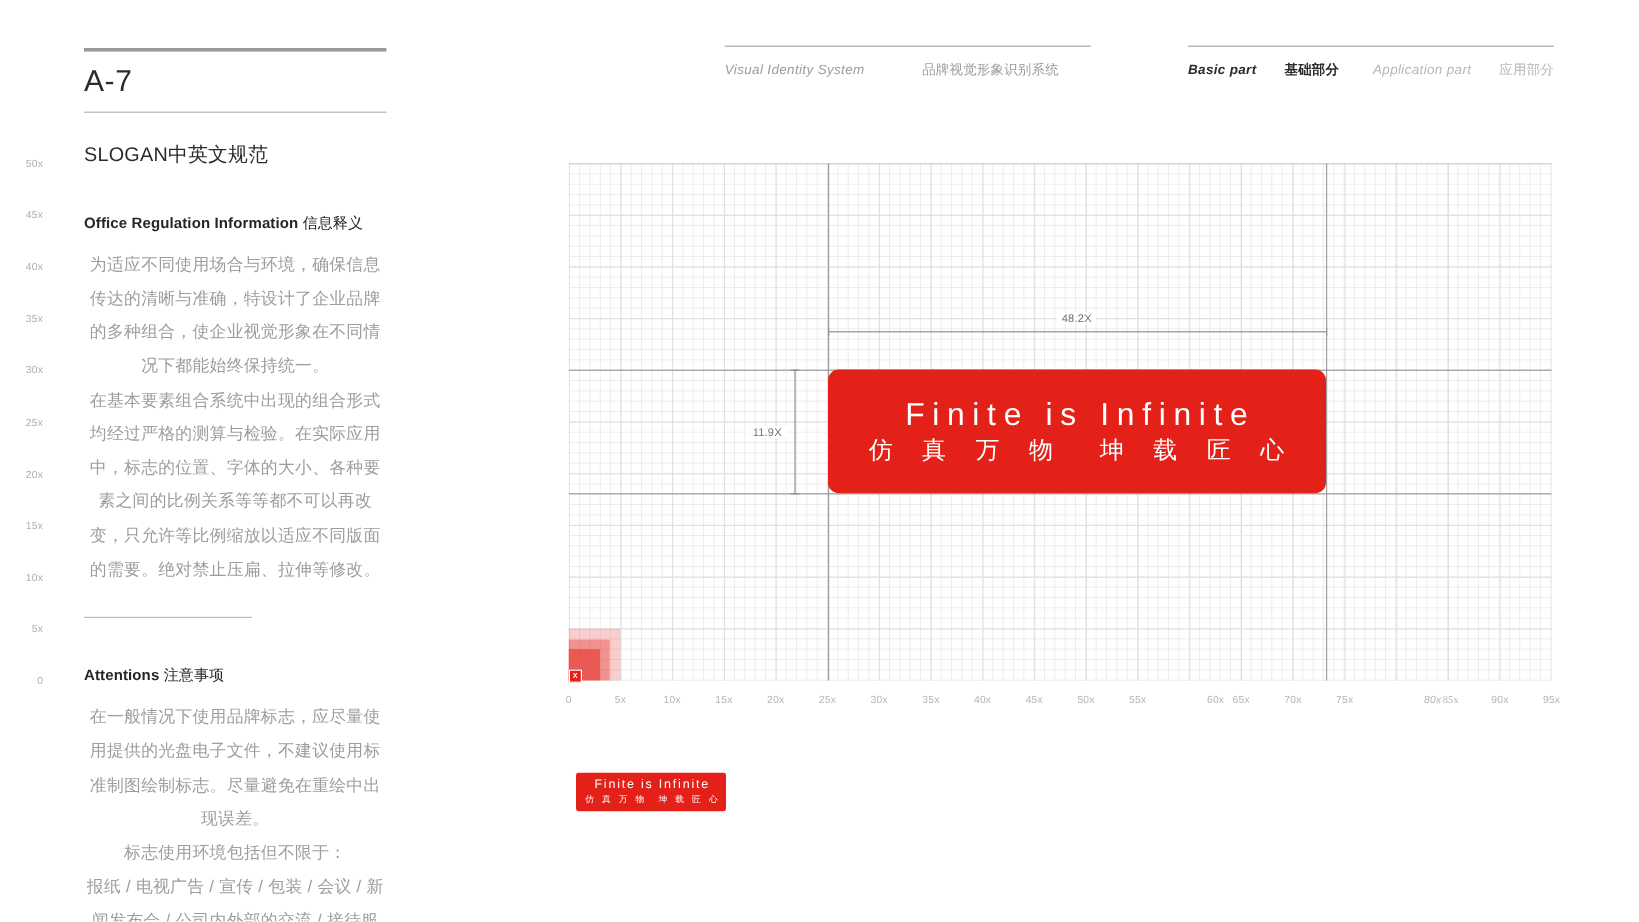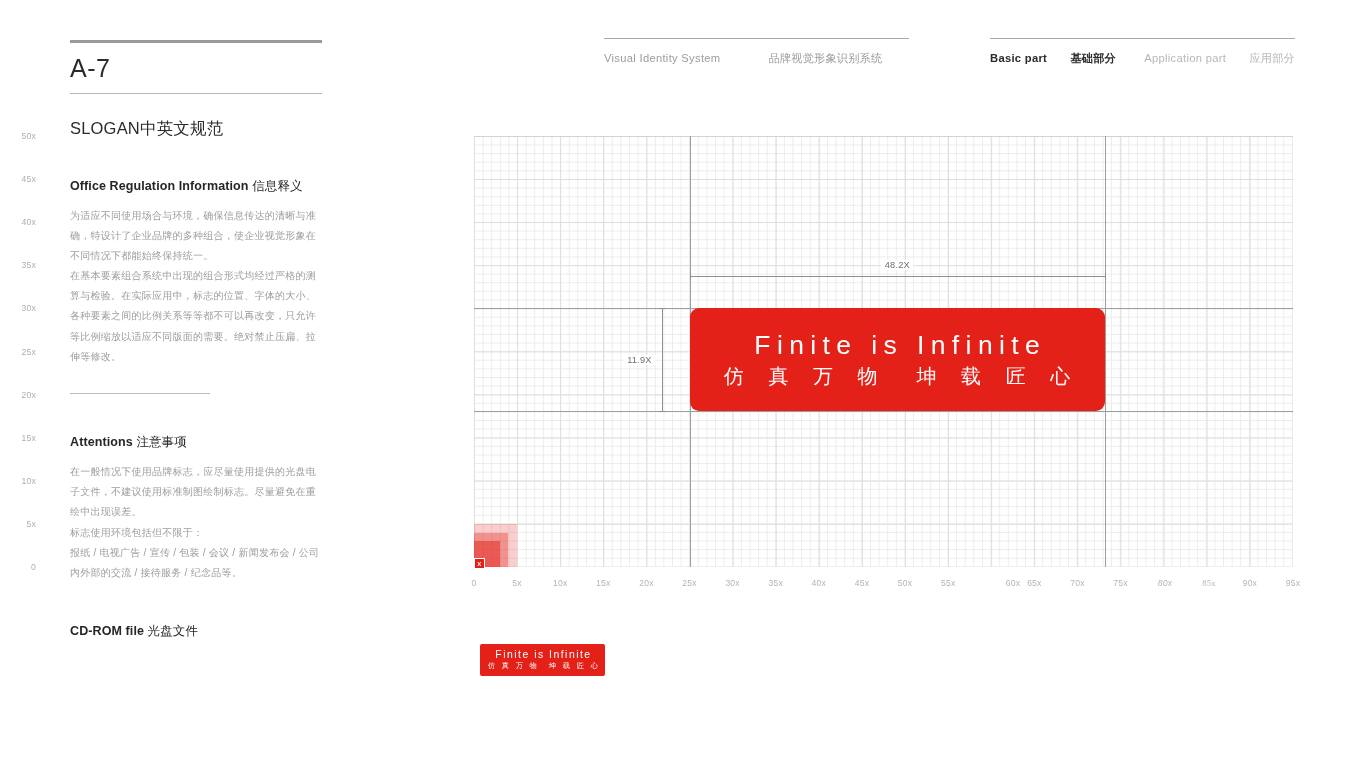--- a/index.html
+++ b/index.html
@@ -25,31 +25,31 @@
     font-size:16.5px;color:#2b2b2b;margin-top:24px;letter-spacing:.2px;font-weight:400;
   }
 
   .section{margin-top:38px;}
   .section.s2{margin-top:40px;}
   .section-head{
     font-size:12.5px;color:#262626;font-weight:700;letter-spacing:.1px;margin-bottom:11px;
   }
   .section-head .cn{font-weight:500;}
   .body-text{
-    font-size:10px;color:#9d9d9d;line-height:2.02;letter-spacing:.25px;
+    font-size:14px;color:#9d9d9d;line-height:2.02;letter-spacing:.25px;text-align:center;
   }
   .body-text p{margin:0;}
   .mini-rule{height:1px;background:#bdbdbd;width:140px;margin:26px 0 0 0;}
 
   
   .nav{position:absolute;top:38px;font-size:11.2px;color:#9c9c9c;letter-spacing:.2px;}
   .nav .bar{height:1px;background:#a9a9a9;margin-bottom:12px;}
   .nav-row{display:flex;align-items:baseline;}
   .nav-item{white-space:nowrap;}
-  .nav-en{letter-spacing:.3px;}
+  .nav-en{letter-spacing:.3px;font-style:italic;}
   .nav-cn{margin-left:20px;}
   .nav-left{left:604px;width:305px;}
   .nav-left .bar{width:305px;}
   .nav-left .gapper{width:28px;}
   .nav-right{left:990px;width:305px;}
   .nav-right .bar{width:305px;}
   .nav-right .active{color:#2b2b2b;font-weight:700;}
   .nav-right .active .nav-cn{font-weight:700;}
   .nav-right .gapper{width:30px;}
   .nav-right .muted{color:#b7b7b7;}
@@ -267,21 +267,21 @@
       <div class="xtick" style="left: 258.632px;">30x</div>
       <div class="xtick" style="left: 301.737px;">35x</div>
       <div class="xtick" style="left: 344.842px;">40x</div>
       <div class="xtick" style="left: 387.947px;">45x</div>
       <div class="xtick" style="left: 431.053px;">50x</div>
       <div class="xtick" style="left: 474.158px;">55x</div>
       <div class="xtick" style="left: 539px;">60x</div>
       <div class="xtick" style="left: 560.368px;">65x</div>
       <div class="xtick" style="left: 603.474px;">70x</div>
       <div class="xtick" style="left: 646.579px;">75x</div>
-      <div class="xtick" style="left: 691px; font-style: italic;">80x</div>
+      <div class="xtick" style="left: 720px; font-style: italic;">80x</div>
       <div class="xtick" style="left: 735px; font-family: Liberation Serif, serif;">85x</div>
       <div class="xtick" style="left: 775.895px;">90x</div>
       <div class="xtick" style="left: 819px;">95x</div>
     </div>
 
   <div class="mini-logo">
     <div class="en">Finite is Infinite</div>
     <div class="cn">仿 真 万 物　坤 载 匠 心</div>
   </div>
 

